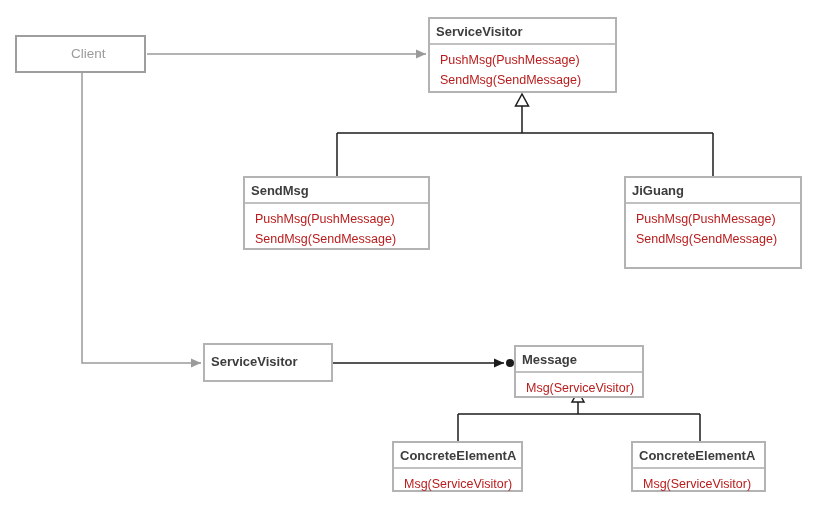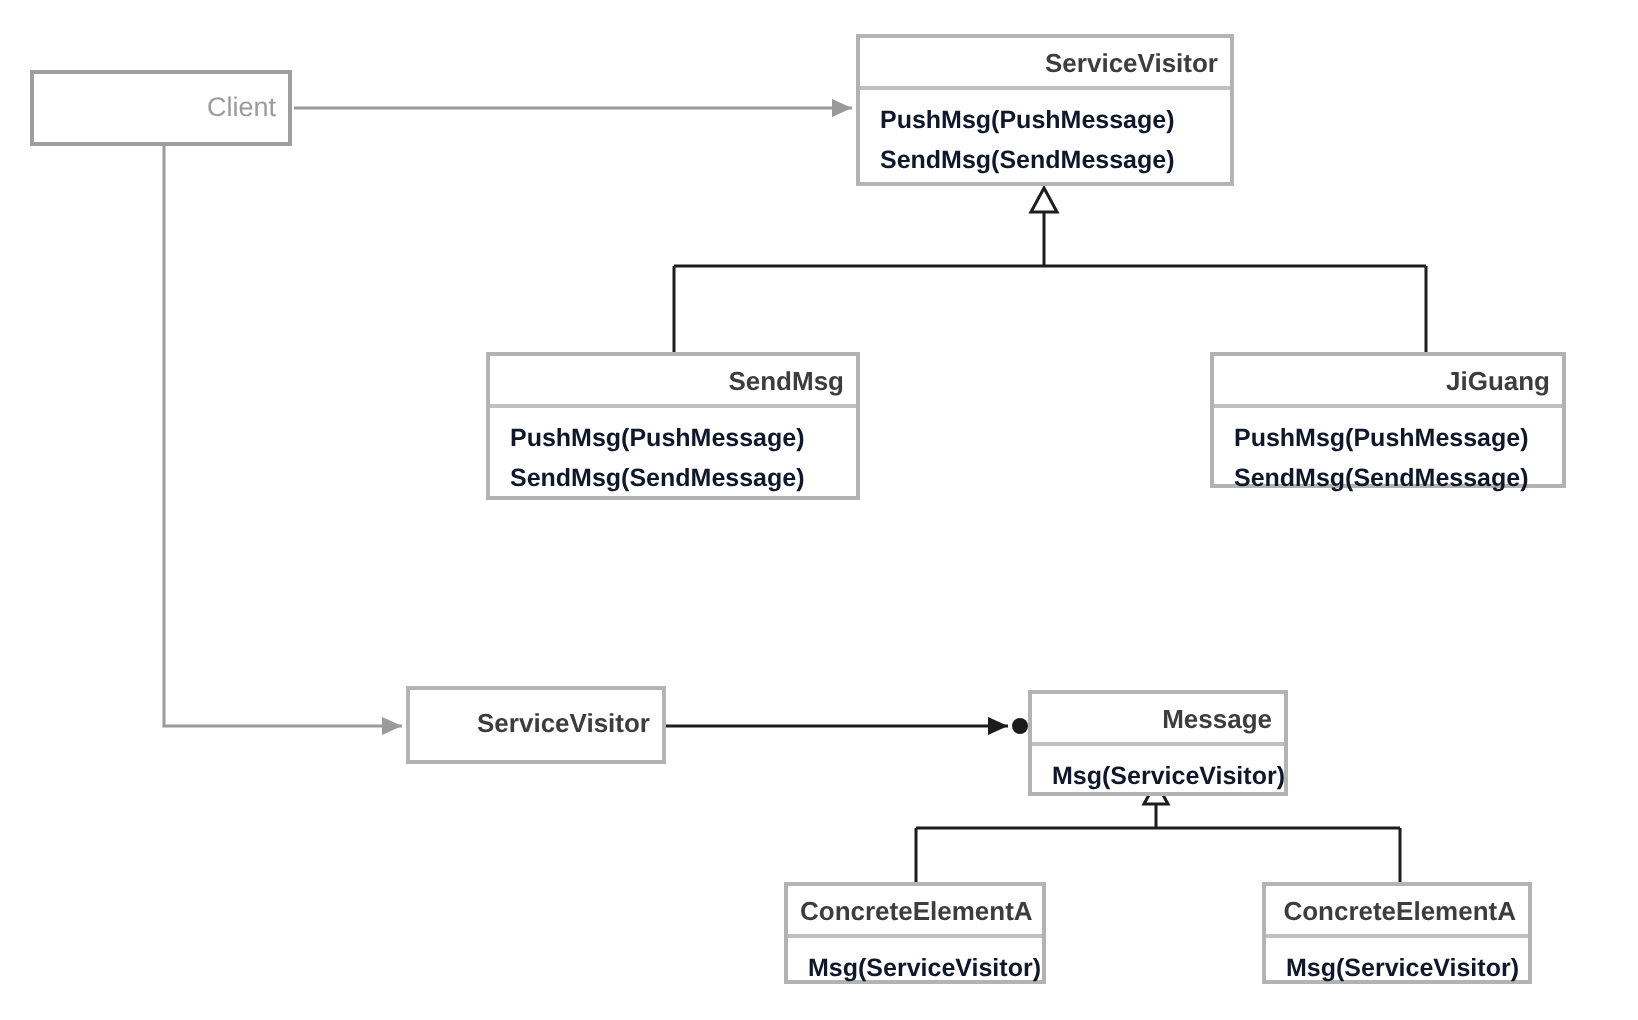--- a/index.html
+++ b/index.html
@@ -24,47 +24,46 @@
   }
   .class-box {
     position: absolute;
     box-sizing: border-box;
     background: #ffffff;
     border: 2px solid #b3b3b3;
     z-index: 2;
   }
   .class-header {
     box-sizing: border-box;
-    text-align: right;
+    text-align: left;
     font-weight: bold;
     font-size: 13px;
     color: #3d3d3d;
     padding: 5px 6px 4px 6px;
     border-bottom: 2px solid #c0c0c0;
     white-space: nowrap;
   }
   .class-header.no-divider {
     border-bottom: none;
   }
   .class-methods {
     padding: 5px 10px 4px 10px;
   }
   .method {
     font-size: 12.5px;
-    color: #0f172a;
+    color: #b91c1c;
     padding: 3px 0;
     white-space: nowrap;
-    font-weight: bold;
   }
   
   #box-client            { left: 15px;  top: 35px;  width: 131px; height: 38px; border-color: #9e9e9e; }
-  #box-client .class-header { color: #9b9b9b; font-weight: normal; font-size: 13.5px; padding-top: 9px; }
+  #box-client .class-header { color: #9b9b9b; font-weight: normal; font-size: 13.5px; padding-top: 9px; margin-left: 48px; }
   #box-service-visitor   { left: 428px; top: 17px;  width: 189px; height: 76px; }
   #box-aliyun            { left: 243px; top: 176px; width: 187px; height: 74px; }
-  #box-jiguang           { left: 605px; top: 176px; width: 178px; height: 68px; }
+  #box-jiguang           { left: 624px; top: 176px; width: 178px; height: 93px; }
   #box-object-structure  { left: 203px; top: 343px; width: 130px; height: 39px; }
   #box-object-structure .class-header { padding-top: 9px; }
   #box-message           { left: 514px; top: 345px; width: 130px; height: 53px; }
   #box-concrete-a-left   { left: 392px; top: 441px; width: 131px; height: 51px; }
   #box-concrete-a-right  { left: 631px; top: 441px; width: 135px; height: 51px; }
 </style>
 </head>
 <body>
 
 <div id="canvas">

